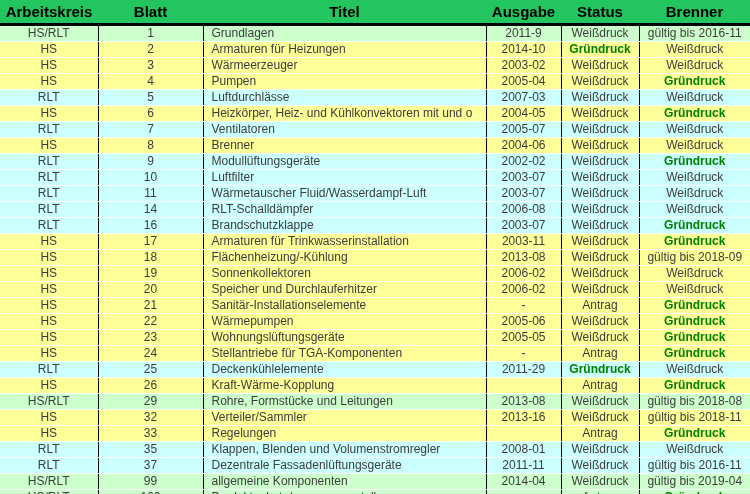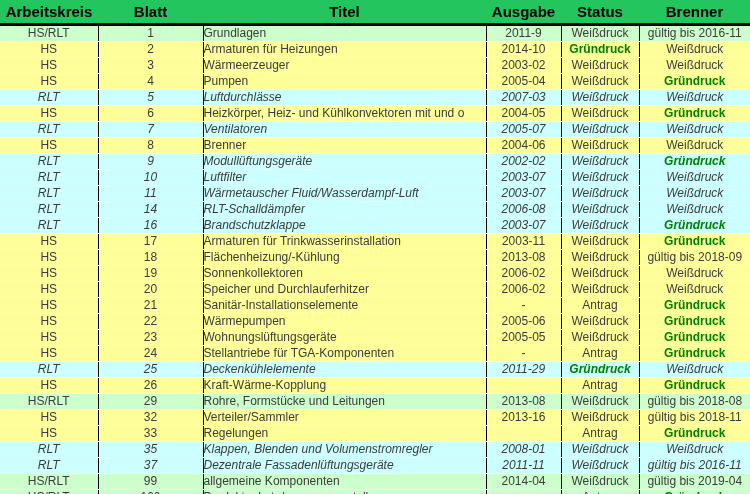--- a/index.html
+++ b/index.html
@@ -52,25 +52,25 @@
     padding: 0;
     white-space: nowrap;
     overflow: hidden;
     border-bottom: 1px solid var(--row-divider);
   }
   tbody td + td {
     border-left: 1px solid var(--grid-line);
   }
   tbody td.col-titel {
     text-align: left;
-    padding-left: 0;
+    padding-left: 8px;
   }
   tr.bg-green td { background: var(--row-green); }
   tr.bg-yellow td { background: var(--row-yellow); }
-  tr.bg-cyan td { background: var(--row-cyan); font-style: italic; }
+  tr.bg-cyan td { background: var(--row-cyan); }
   td.green-text {
     color: var(--green-text);
     font-weight: bold;
   }
 </style>
 </head>
 <body>
 
 <table>
   <colgroup>

